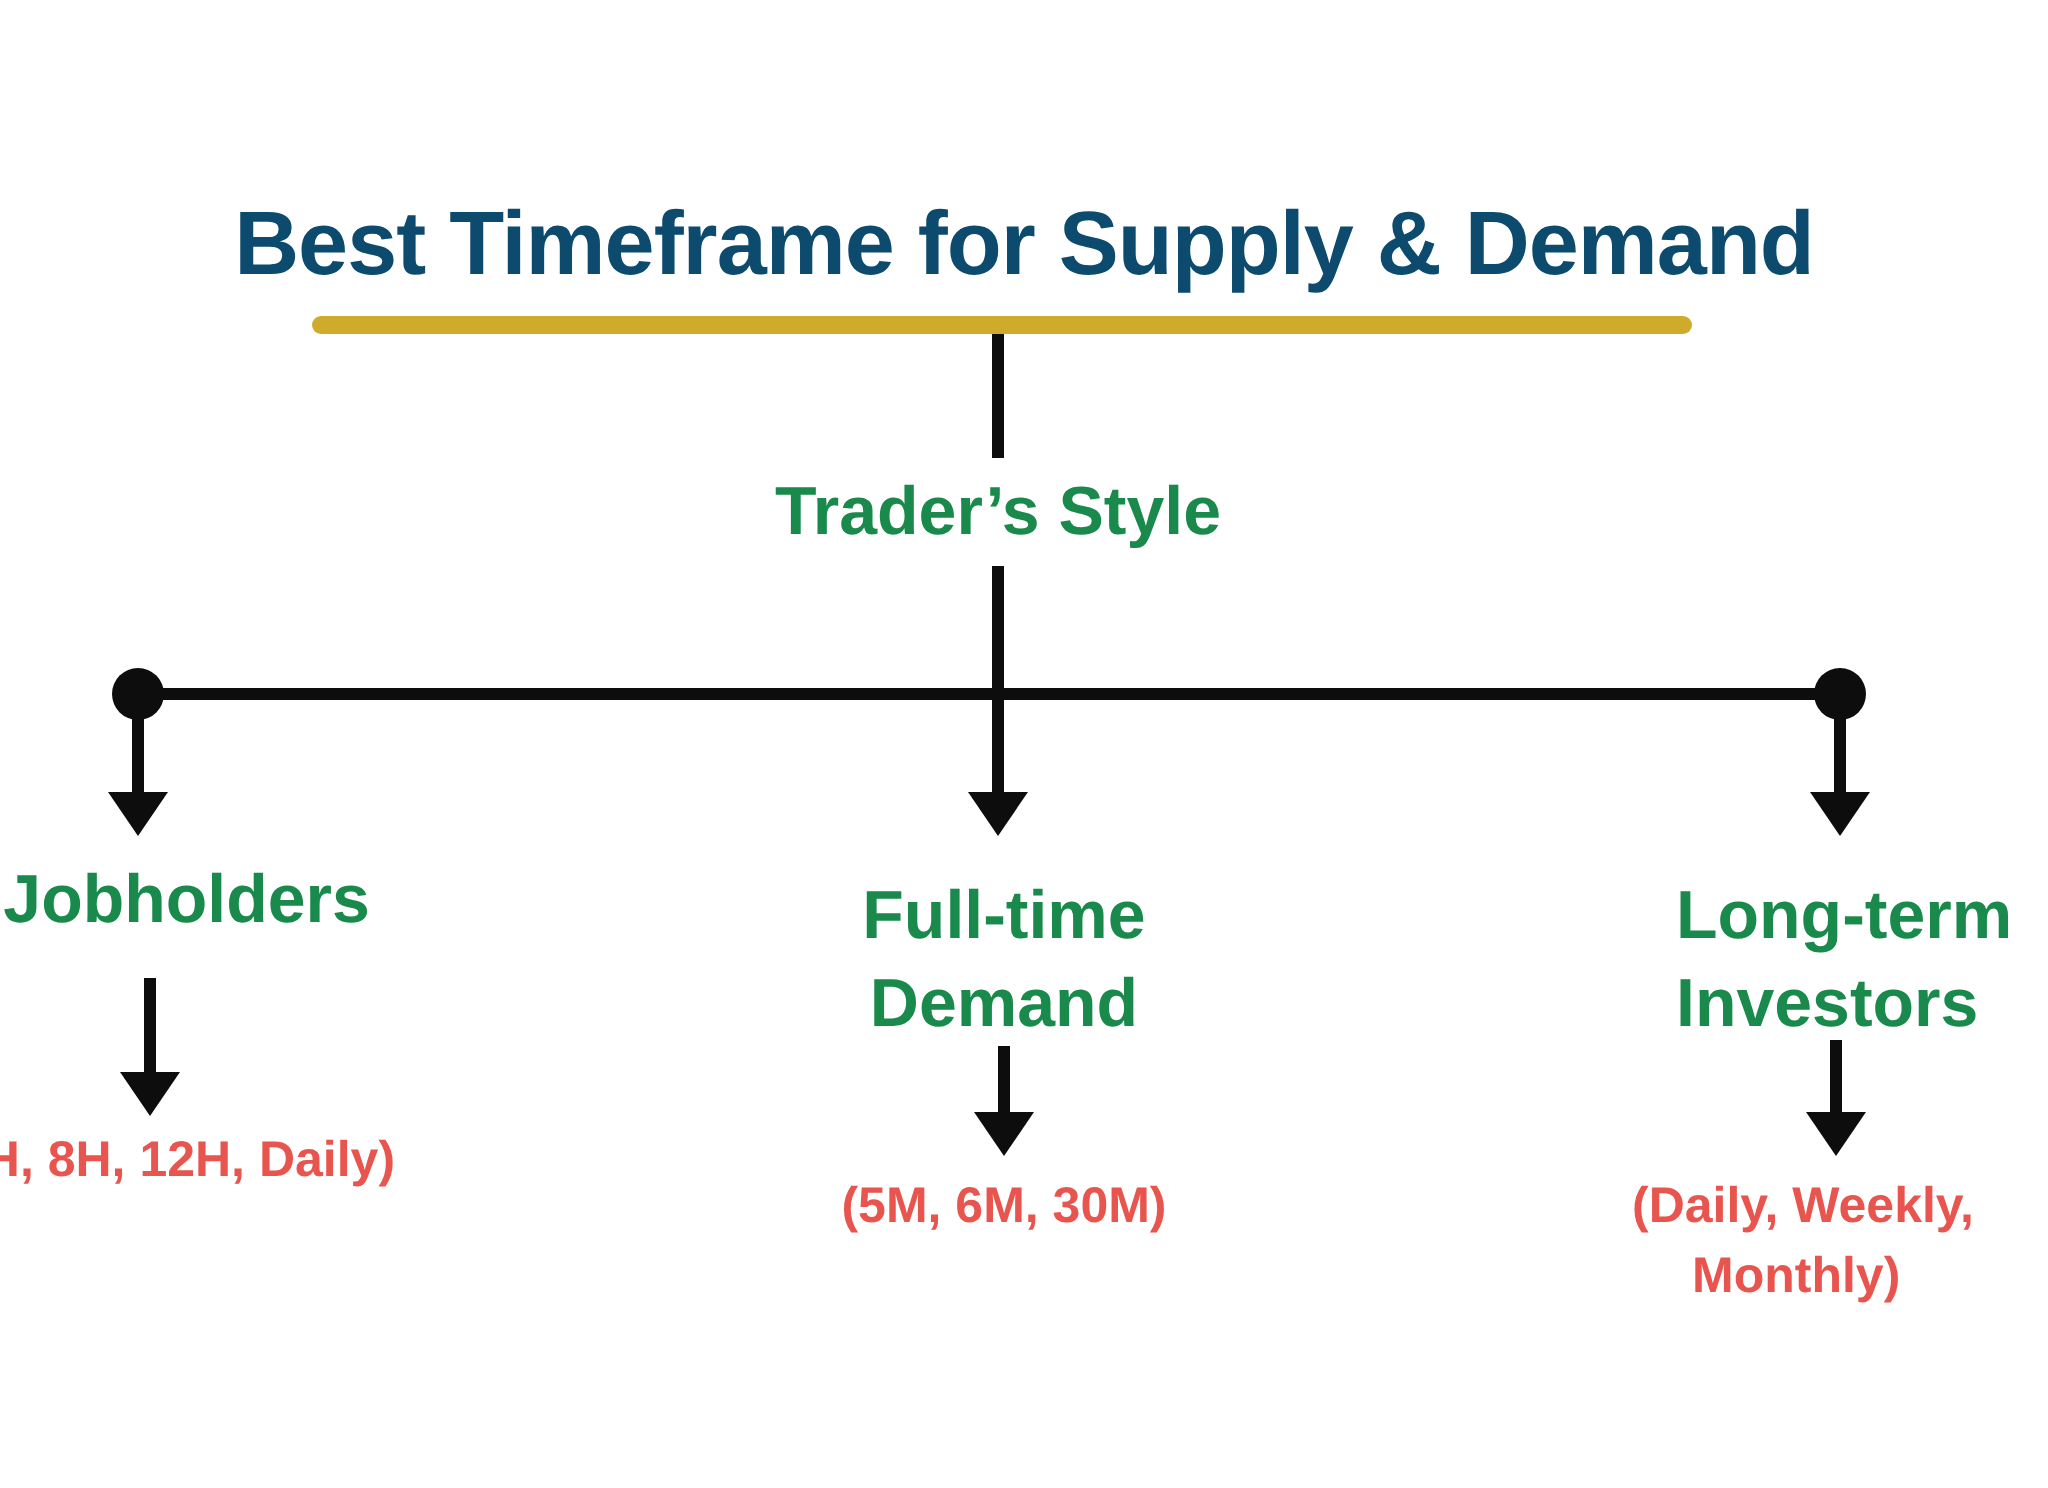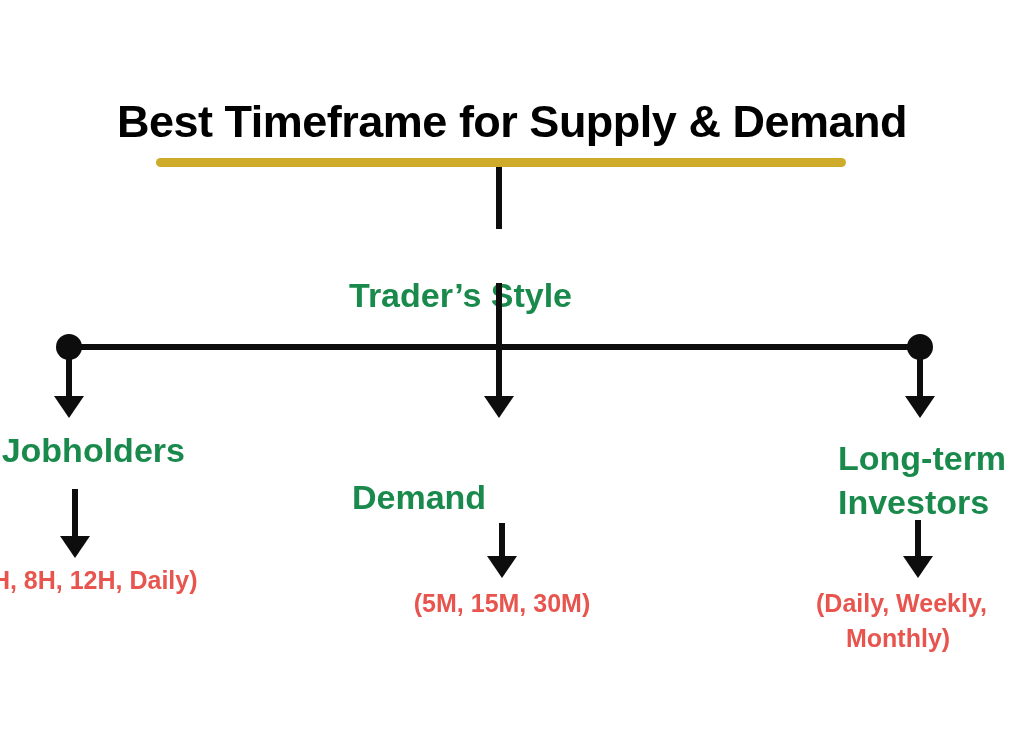--- a/index.html
+++ b/index.html
@@ -26,21 +26,21 @@
   .title {
     position: absolute;
     left: 0;
     top: 96px;
     width: 1024px;
     text-align: center;
     font-family: "Liberation Sans", sans-serif;
     font-weight: bold;
     font-size: 45px;
     letter-spacing: -0.5px;
-    color: #000000;
+    color: #0c4a6e;
     white-space: nowrap;
   }
   .title-underline {
     position: absolute;
     left: 156px;
     top: 158px;
     width: 690px;
     height: 9px;
     border-radius: 5px;
     background: #cfab2c;
@@ -76,21 +76,21 @@
   
   .green-label {
     position: absolute;
     color: #1a8a4c;
     font-family: "Liberation Sans", sans-serif;
     font-weight: bold;
     font-size: 34px;
     line-height: 44px;
     white-space: nowrap;
   }
-  .green-label.center { text-align: left; margin-top: 39px; }
+  .green-label.center { text-align: center; }
 
   .red-label {
     position: absolute;
     color: #e8554e;
     font-family: "Liberation Sans", sans-serif;
     font-weight: bold;
     font-size: 25px;
     line-height: 35px;
     white-space: nowrap;
   }
@@ -133,27 +133,28 @@
 
   <div class="vline" style="left:72px; top:489px; height:48px;"></div>
   <div class="arrow-head" style="left:60px; top:536px;"></div>
 
   <div class="red-label branch-left-tf">4H, 8H, 12H, Daily)</div>
 
   <div class="vline" style="left:496px; top:347px; height:50px;"></div>
   <div class="arrow-head" style="left:484px; top:396px;"></div>
 
   <div class="green-label center branch-mid-title">
+    <div>Full-time</div>
     <div>Demand</div>
   </div>
 
   <div class="vline" style="left:499px; top:523px; height:36px;"></div>
   <div class="arrow-head" style="left:487px; top:556px;"></div>
 
-  <div class="red-label center branch-mid-tf">(5M, 15M, 30M)</div>
+  <div class="red-label center branch-mid-tf">(5M, 6M, 30M)</div>
 
   <div class="vline" style="left:917px; top:347px; height:50px;"></div>
   <div class="arrow-head" style="left:905px; top:396px;"></div>
 
   <div class="green-label branch-right-title">
     <div>Long-term</div>
     <div>Investors</div>
   </div>
 
   <div class="vline" style="left:915px; top:520px; height:38px;"></div>

